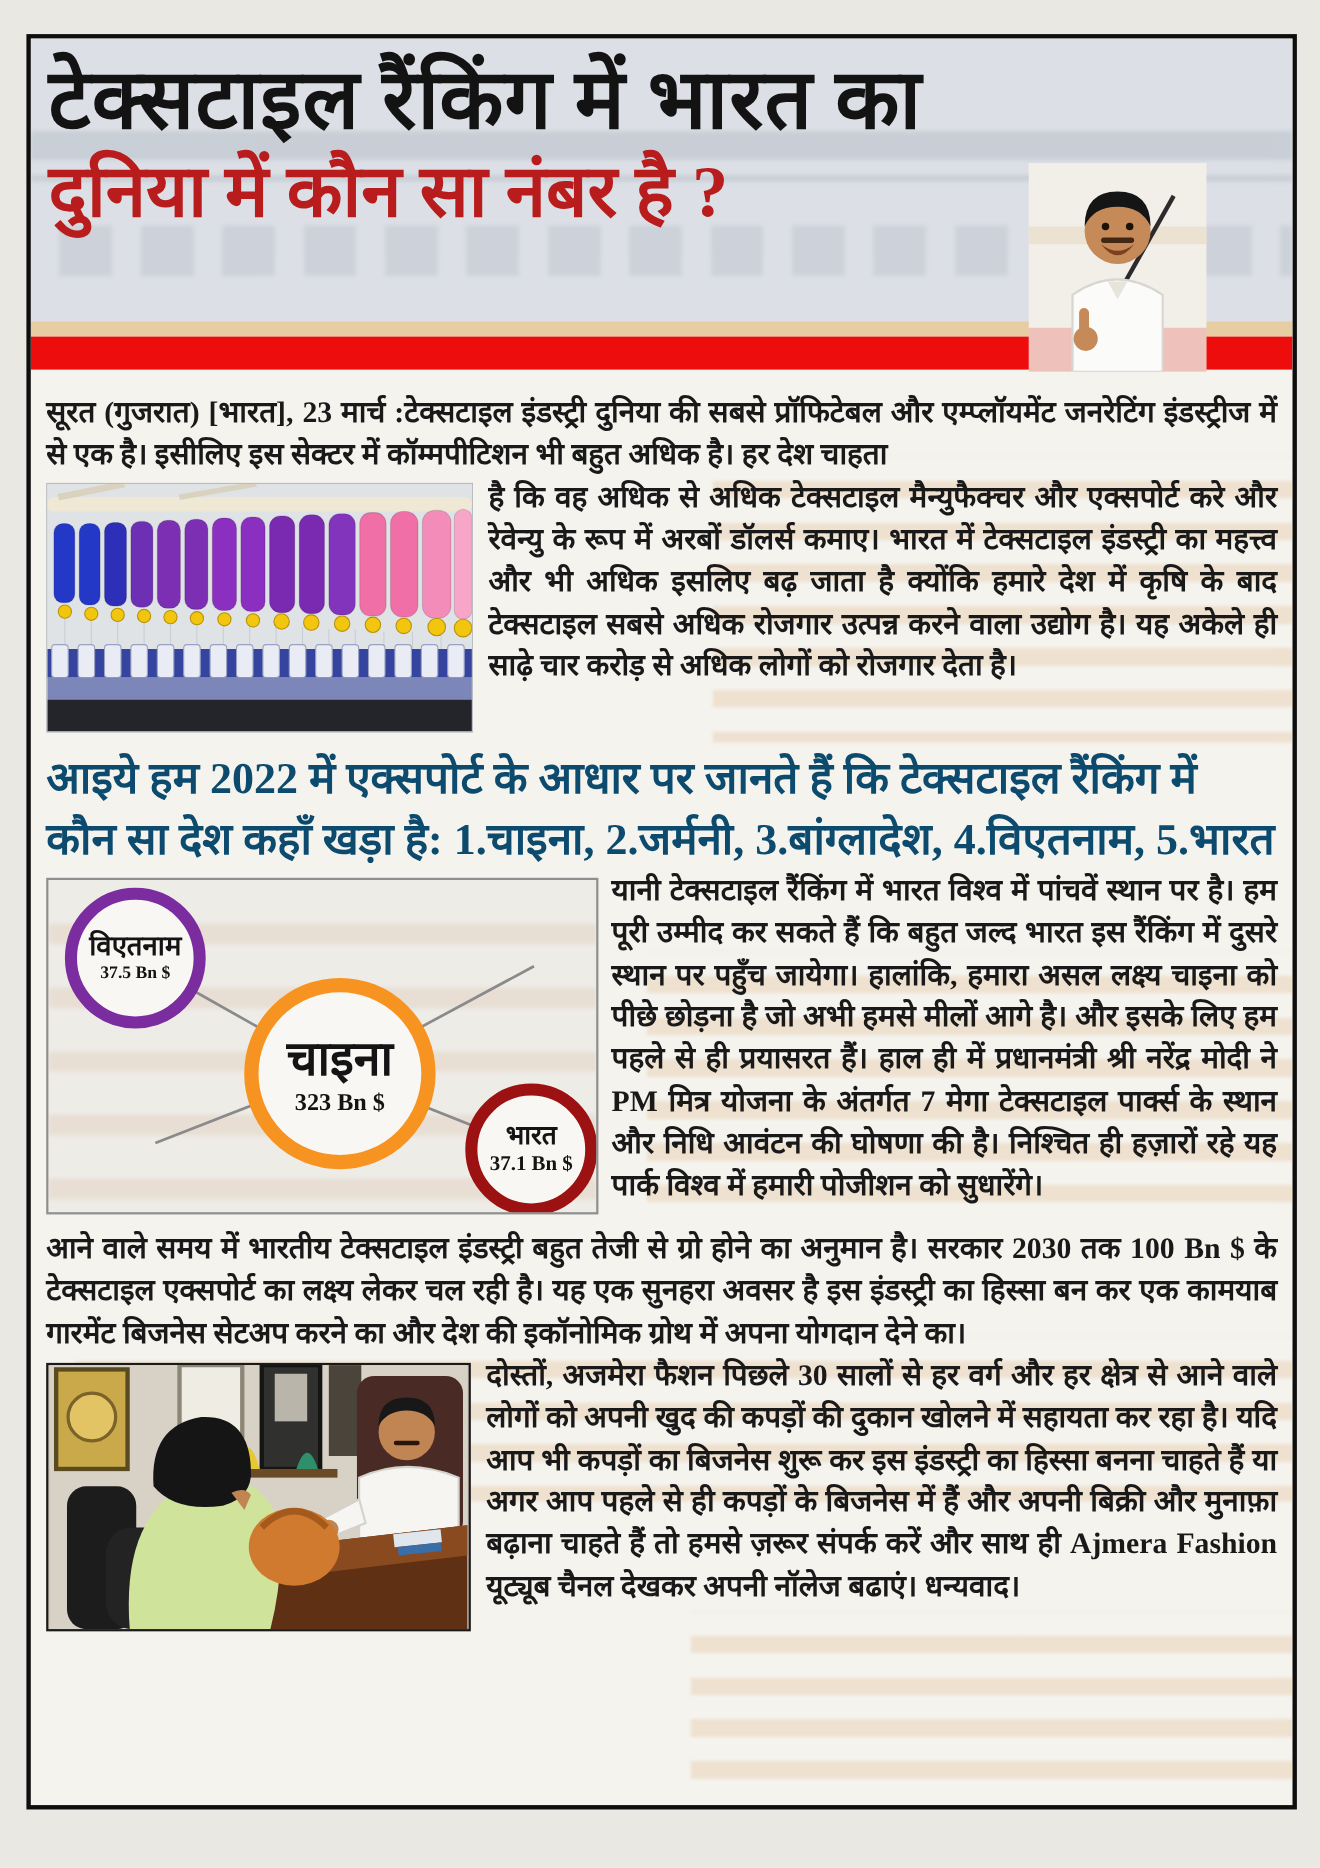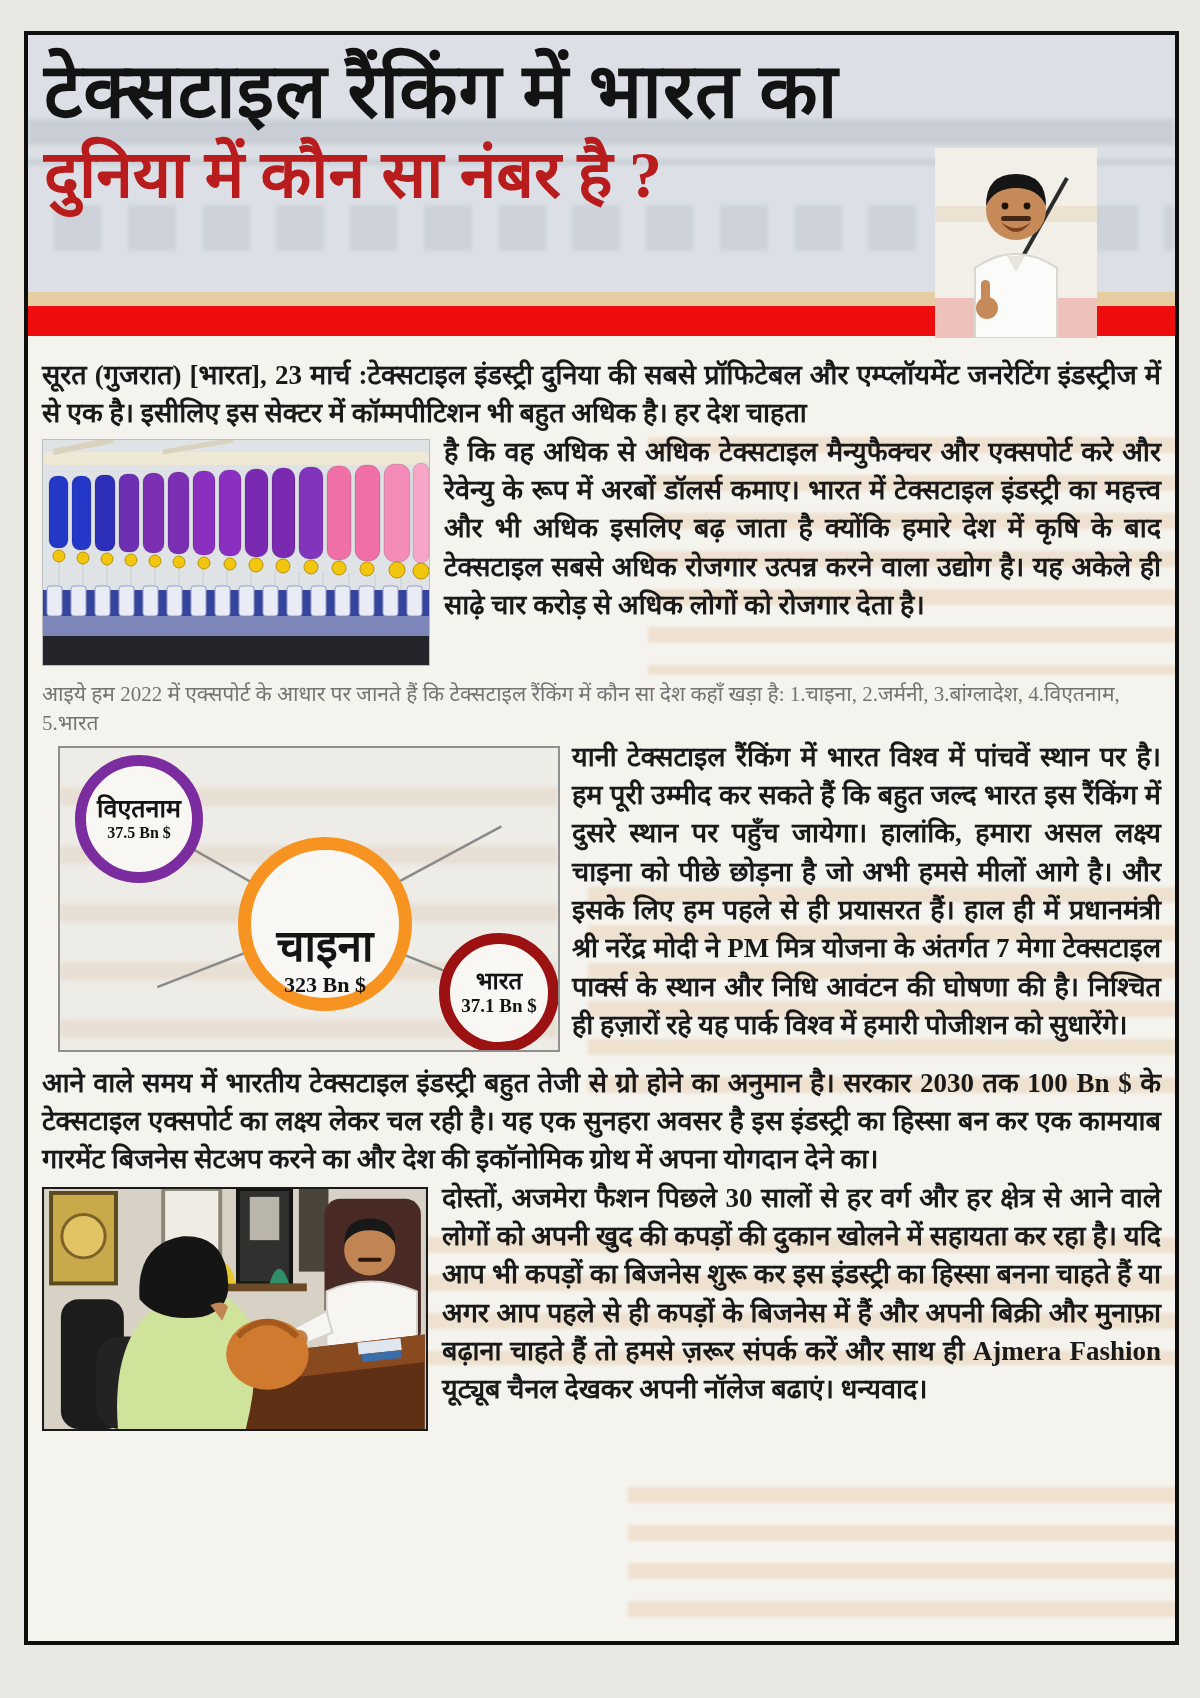--- a/index.html
+++ b/index.html
@@ -35,38 +35,38 @@
     background:repeating-linear-gradient(180deg,transparent 0 22px,rgba(216,150,80,.38) 22px 38px);}
   .bg1{left:620px;top:380px;width:540px;height:260px;}
   .bg2{left:560px;top:830px;width:600px;height:240px;}
   .bg3{left:40px;top:1180px;width:1110px;height:150px;}
   .bg4{left:600px;top:1430px;width:560px;height:160px;}
   .fig-machine{
     float:left;width:386px;height:225px;margin:6px 14px 4px 0;
     border:1px solid #b9bcc0;background:#dfe3e6;
   }
   .fig-machine svg,.fig-office svg,.speaker svg{display:block;width:100%;height:100%;}
-  .subhead{margin-top:10px !important;font-size:21px;line-height:1.38;font-weight:400;color:#737373;text-align:left !important;}
+  .subhead{margin-top:10px !important;font-size:40px;line-height:1.38;font-weight:700;color:#0c4a6e;text-align:left !important;}
   
   .fig-diagram{
     float:left;position:relative;width:502px;height:306px;
     margin:8px 12px 2px 0;border:2px solid #8f8f8f;background:#eeece7;
     box-sizing:border-box;overflow:hidden;
   }
   .dghost{position:absolute;inset:0;opacity:.25;filter:blur(2px);
     background:repeating-linear-gradient(180deg,transparent 0 40px,rgba(190,130,80,.5) 40px 58px);}
   .wires{position:absolute;inset:0;}
   .node{position:absolute;border-radius:50%;background:#f8f7f4;box-sizing:border-box;
     display:flex;flex-direction:column;align-items:center;justify-content:center;
     text-align:center;font-weight:800;color:#141414;line-height:1.15;}
   .node .nm{font-size:25px;}
   .node .vl{font-size:16px;}
   .n-vietnam{left:15px;top:7px;width:128px;height:128px;border:11px solid #7b2da0;}
   .n-bangladesh{left:381px;top:15px;width:128px;height:128px;border:11px solid #33a9e8;}
-  .n-china{left:178px;top:89px;width:174px;height:174px;border:13px solid #f79421;justify-content:flex-end;}
+  .n-china{left:178px;top:89px;width:174px;height:174px;border:13px solid #f79421;}
   .n-china .nm{font-size:44px;}
   .n-china .vl{font-size:22px;}
   .n-germany{left:34px;top:177px;width:128px;height:128px;border:11px solid #46d813;}
   .n-india{left:379px;top:185px;width:120px;height:120px;border:11px solid #9c1111;}
   .n-india .nm{font-size:24px;}
   .n-india .vl{font-size:19px;}
   .fig-office{
     float:left;width:386px;height:244px;margin:8px 14px 0 0;
     border:2px solid #1a1a1a;background:#cfc8bd;box-sizing:border-box;
   }
@@ -200,21 +200,21 @@
         </svg>
       </div>
       <p>है कि वह अधिक से अधिक टेक्सटाइल मैन्युफैक्चर और एक्सपोर्ट करे और रेवेन्यु के रूप में अरबों डॉलर्स कमाए। भारत में टेक्सटाइल इंडस्ट्री का महत्त्व और भी अधिक इसलिए बढ़ जाता है क्योंकि हमारे देश में कृषि के बाद टेक्सटाइल सबसे अधिक रोजगार उत्पन्न करने वाला उद्योग है। यह अकेले ही साढ़े चार करोड़ से अधिक लोगों को रोजगार देता है।</p>
       <div class="clr"></div>
     </div>
 
     <p class="subhead">आइये हम 2022 में एक्सपोर्ट के आधार पर जानते हैं कि टेक्सटाइल रैंकिंग में कौन सा देश कहाँ खड़ा है: 1.चाइना, 2.जर्मनी, 3.बांग्लादेश, 4.विएतनाम, 5.भारत</p>
 
     <div>
 
-      <figure class="fig-diagram" style="margin-left:16px;">
+      <figure class="fig-diagram" style="margin-left:0;">
         <div class="dghost"></div>
         <svg class="wires" viewBox="0 0 502 306">
           <g stroke="#8a8a8a" stroke-width="2.5">
             <line x1="265" y1="176" x2="79" y2="71"></line>
             <line x1="265" y1="176" x2="445" y2="79"></line>
             <line x1="265" y1="176" x2="98" y2="241"></line>
             <line x1="265" y1="176" x2="439" y2="245"></line>
           </g>
         </svg>
         <div class="node n-vietnam">

